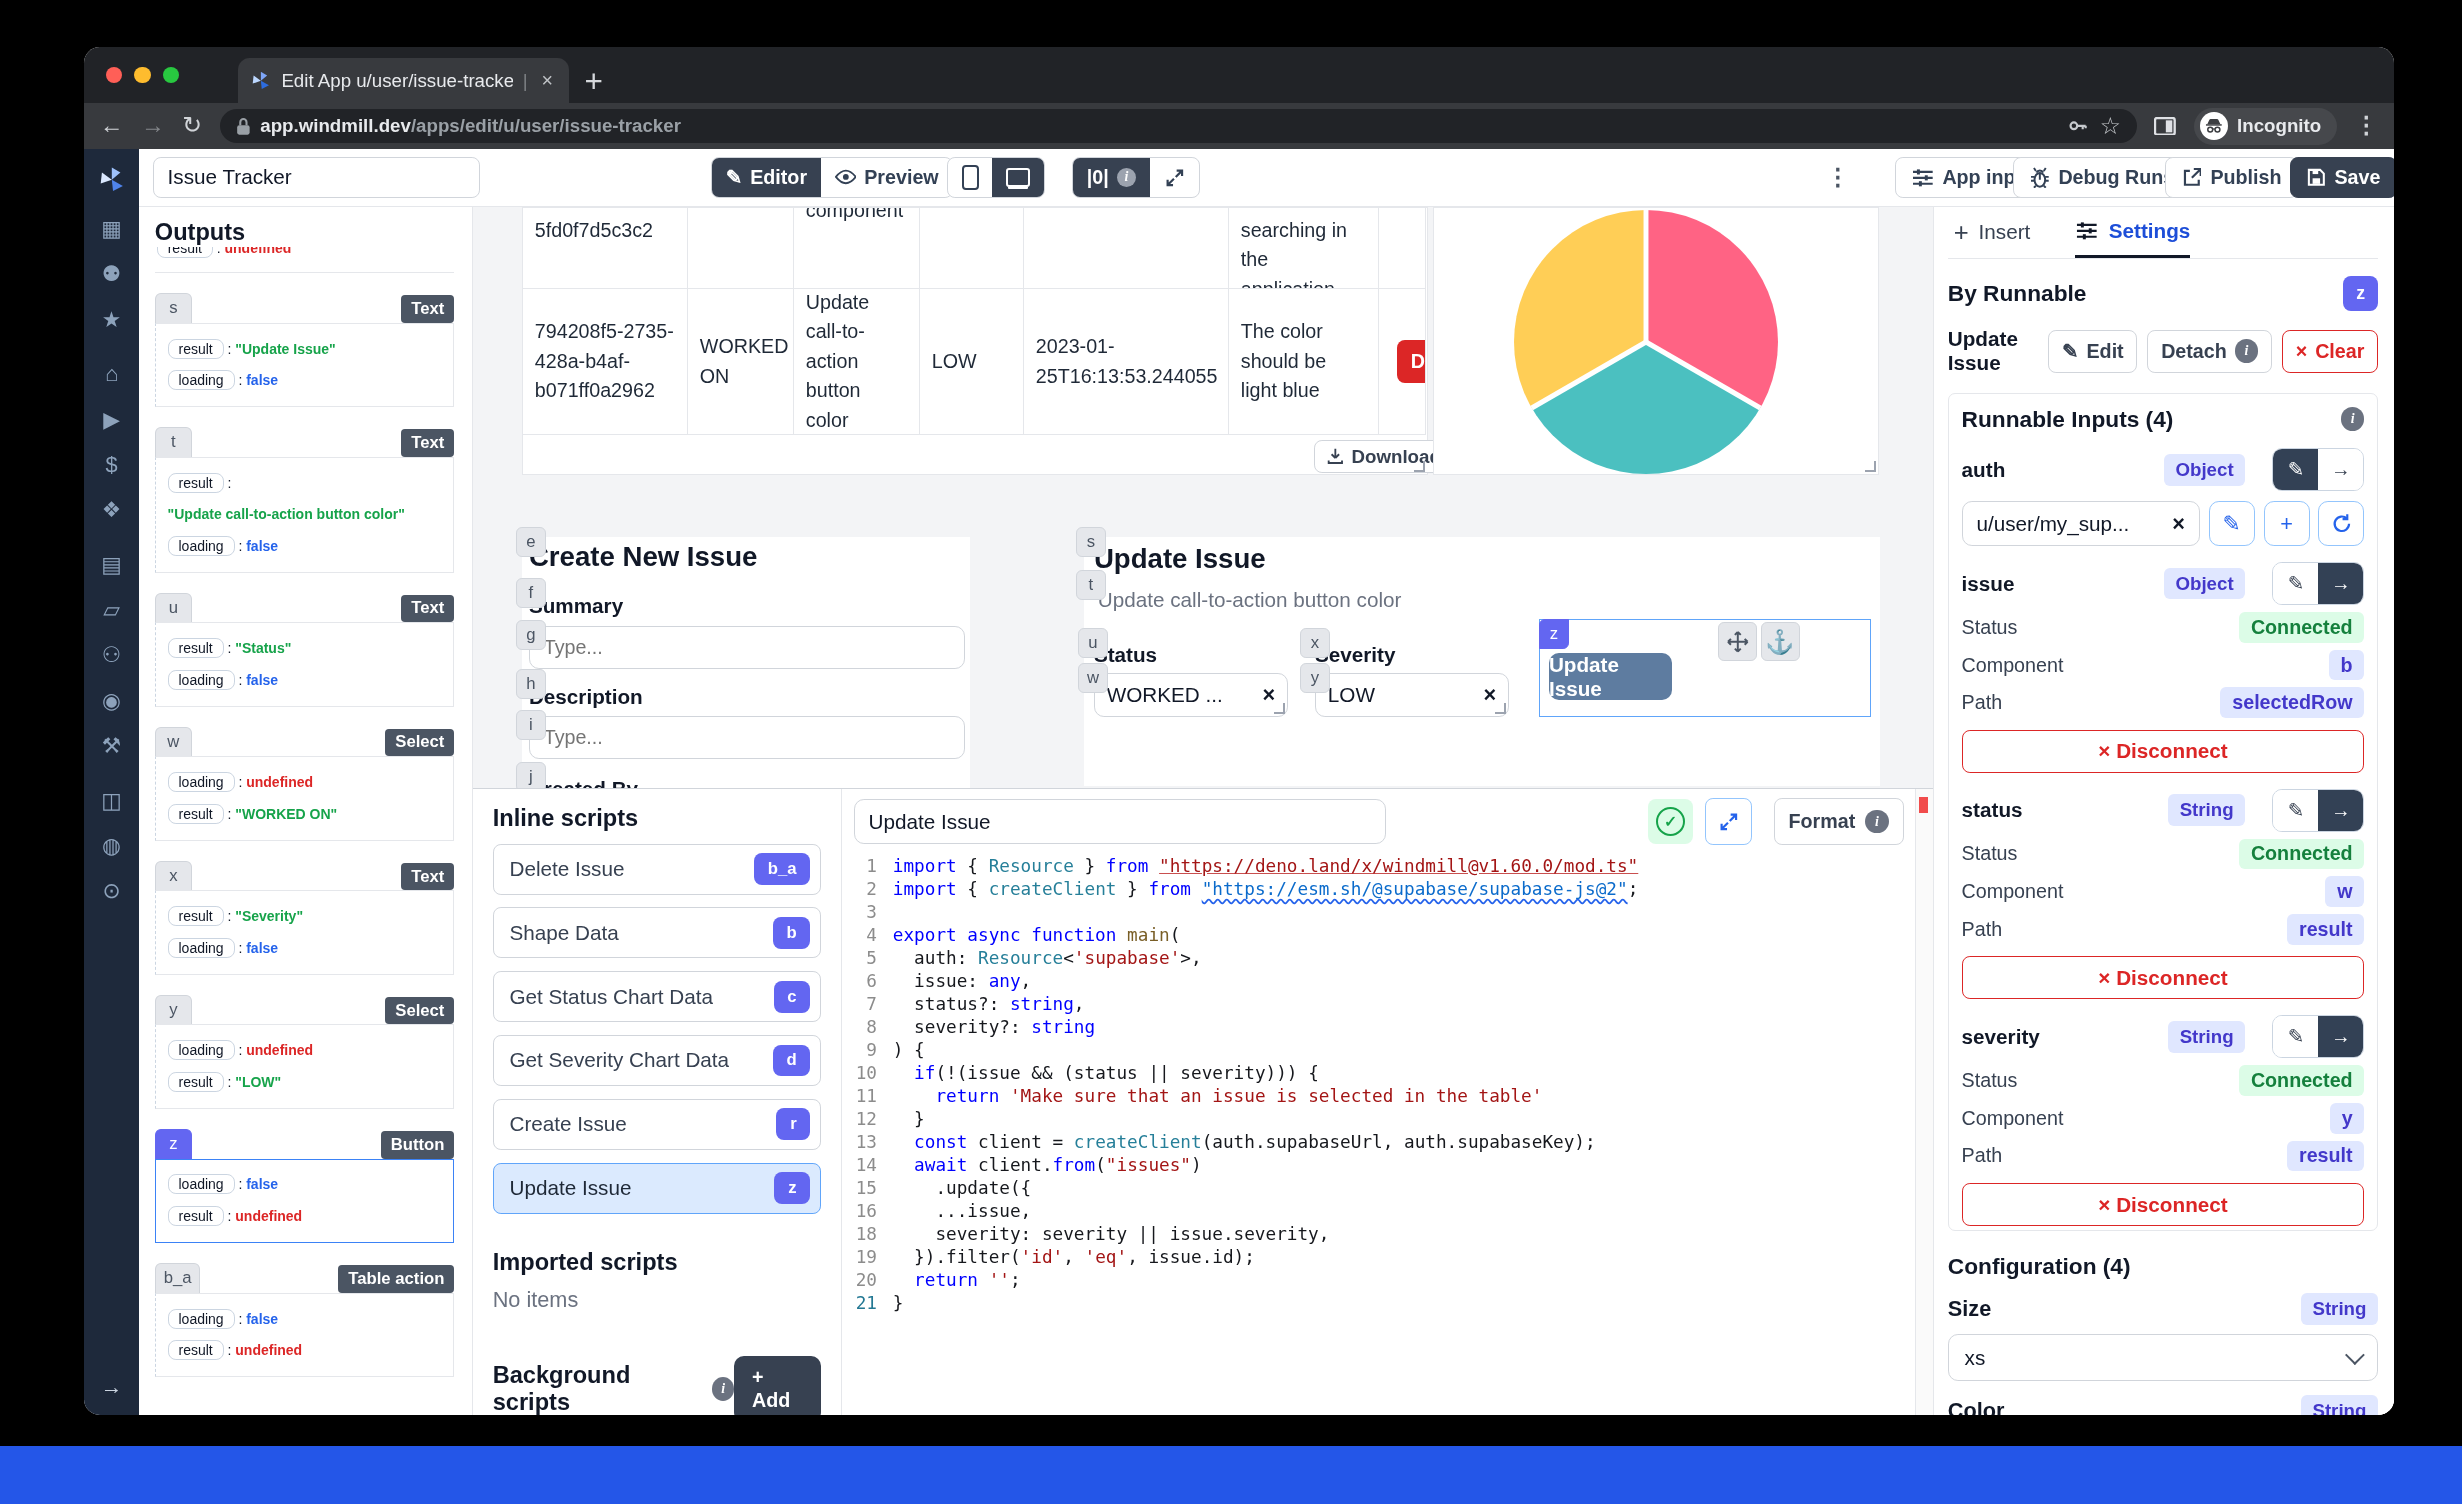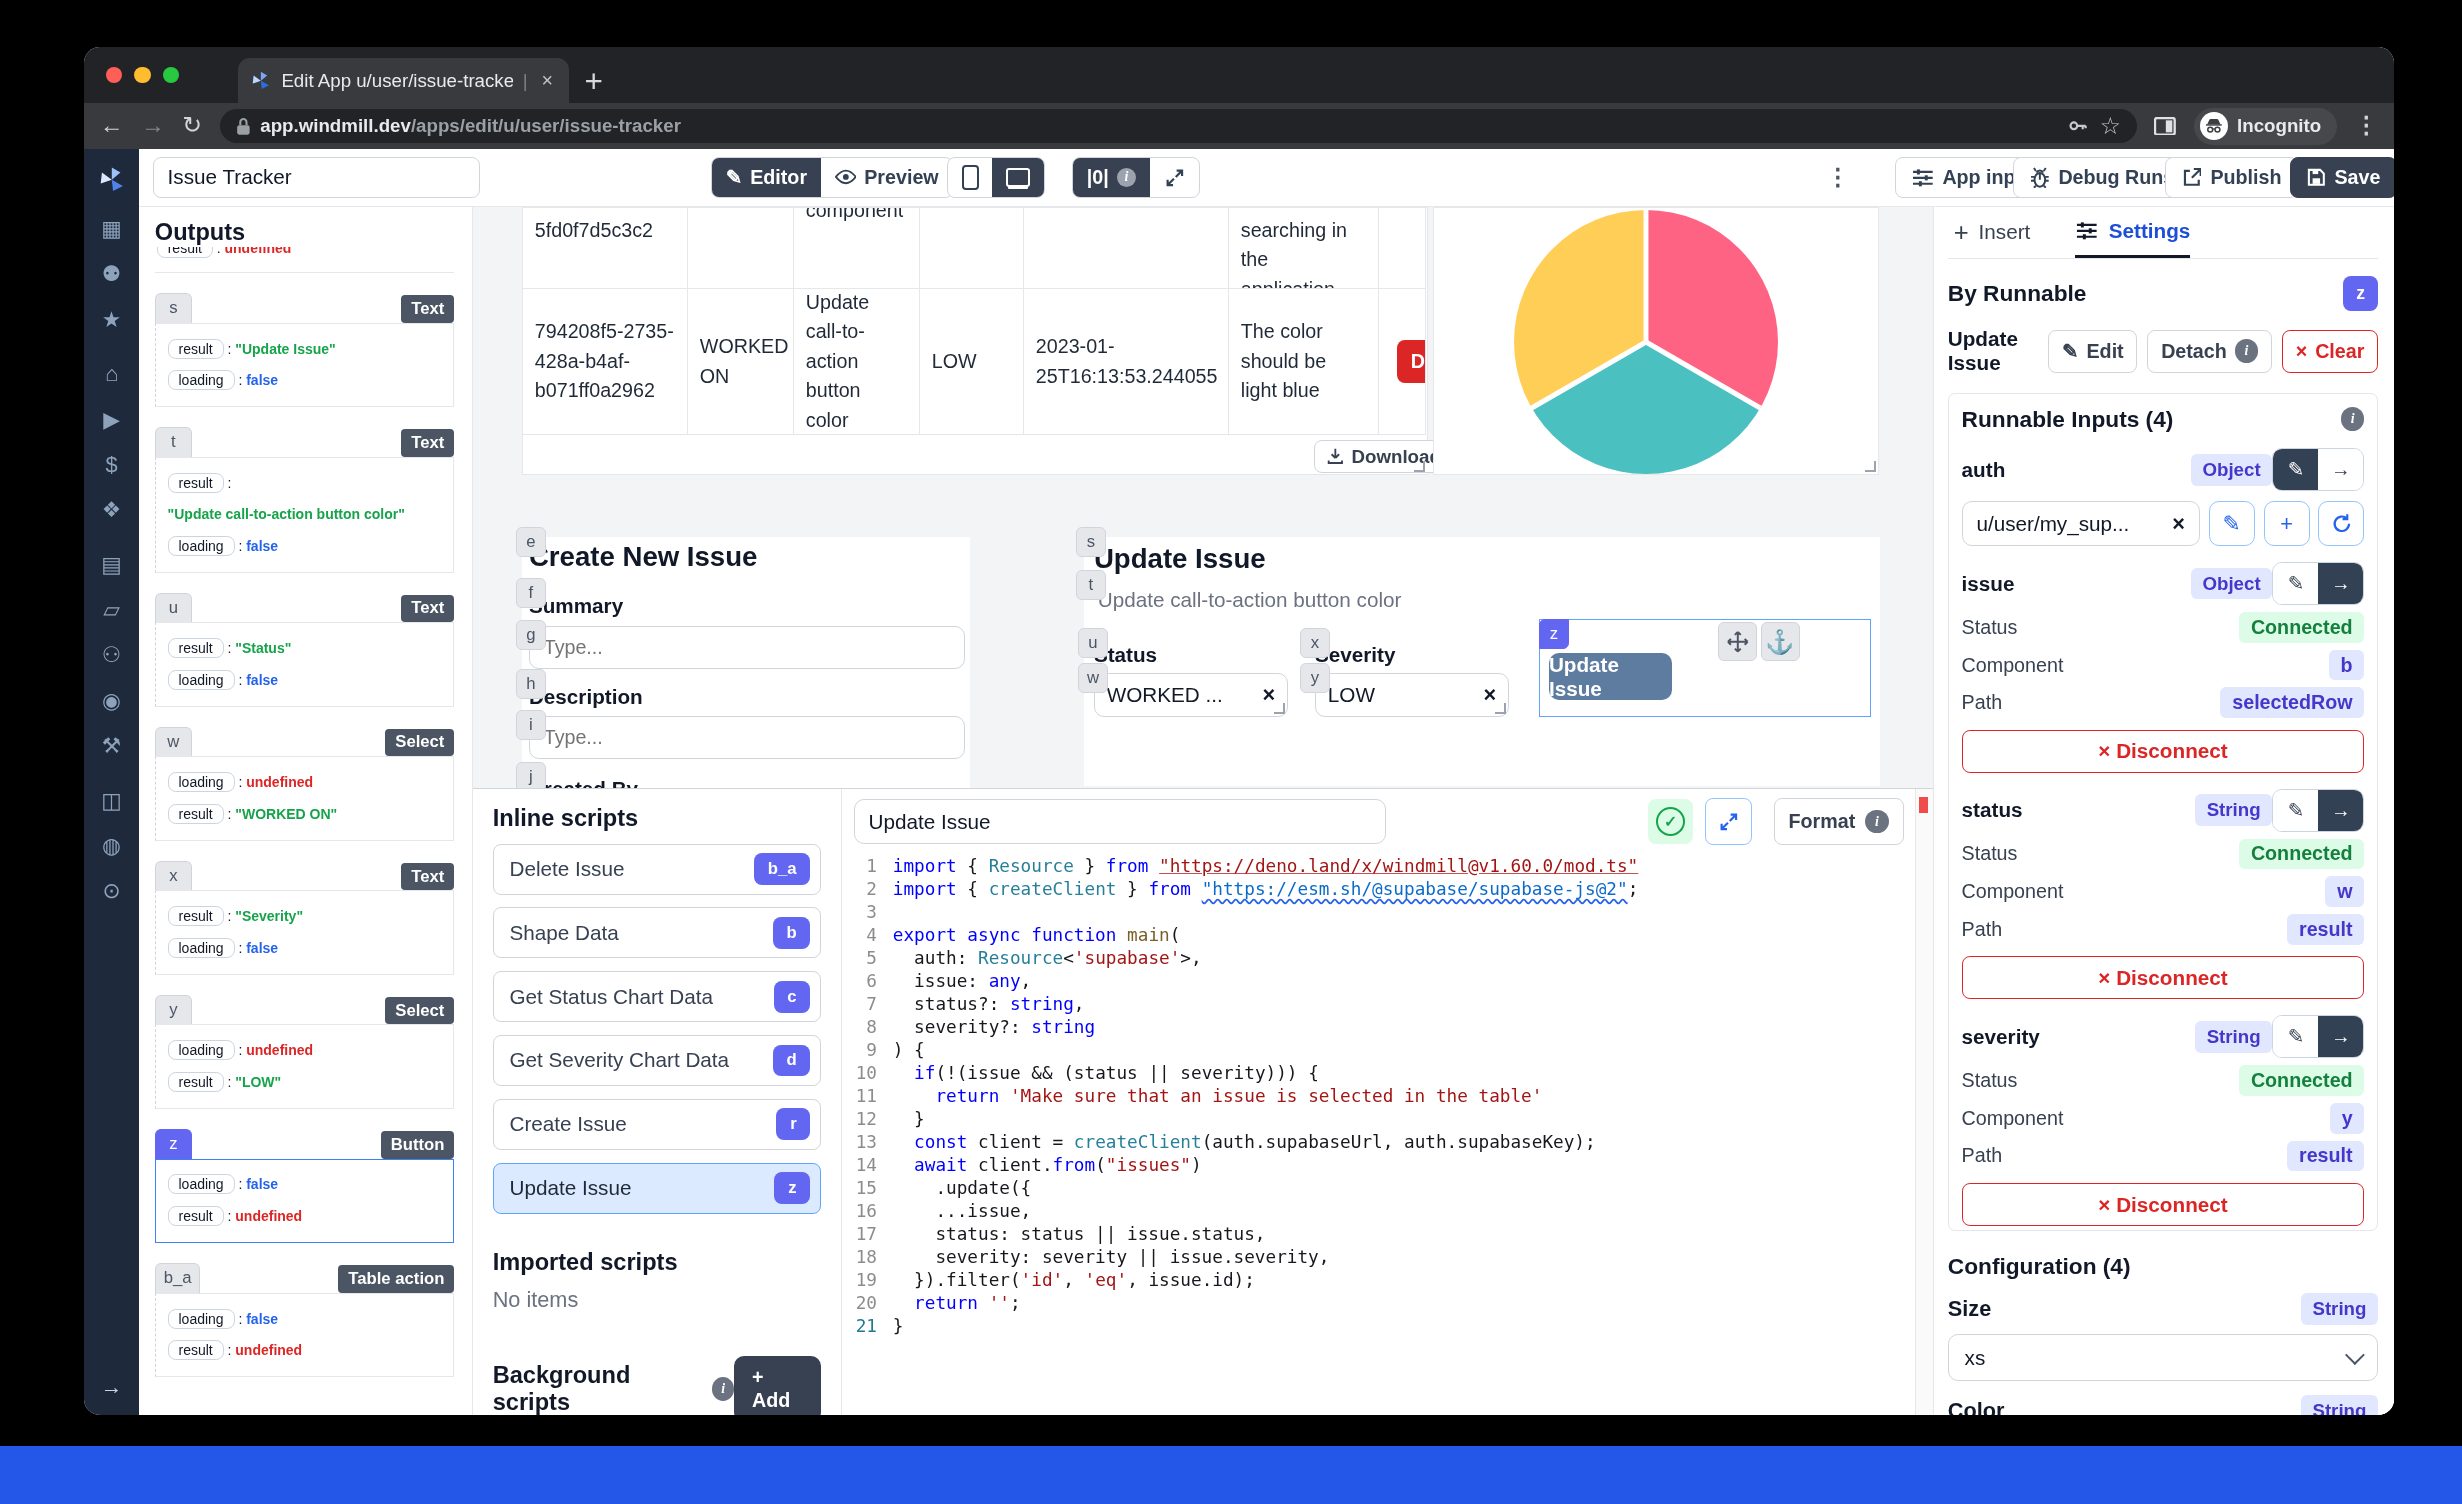--- a/index.html
+++ b/index.html
@@ -154,21 +154,21 @@
   .zsq{width:35px;height:35px;background:#6366f1;border-radius:7.9px;color:#fff;font-size:17.7px;
        font-weight:bold;display:flex;align-items:center;justify-content:center;}
   .runrow{display:flex;align-items:center;gap:9.9px;margin-top:15.8px;}
   .runrow .nm{flex:1;font-size:20.7px;font-weight:bold;color:#111827;}
   .sbtn{height:43px;border:1px solid #d1d5db;border-radius:7.9px;background:#fff;display:flex;
         align-items:center;gap:7.9px;padding:0 12.8px;font-size:19.7px;font-weight:bold;color:#374151;box-sizing:border-box;}
   .sbtn.red{border:1.5px solid #dc2626;color:#dc2626;}
   .inputscard{margin-top:17.7px;border:1px solid #e5e7eb;border-radius:7px;padding:11.8px 12.8px 3.9px;}
   .ichead{display:flex;align-items:center;justify-content:space-between;}
   .ichead h4{font-size:22.7px;margin:0;color:#111827;}
-  .argrow{display:flex;align-items:center;justify-content:space-between;gap:0;margin-top:15.8px;}
+  .argrow{display:flex;align-items:center;justify-content:space-between;gap:27px;margin-top:15.8px;}
   .argrow .nm{flex:1;font-size:20.7px;font-weight:bold;color:#111827;}
   .tbadge{background:#e0e7ff;color:#4338ca;font-size:18.7px;font-weight:bold;border-radius:5.9px;padding:4.9px 11.8px;}
   .gbadge{background:#dcfce7;color:#15803d;font-size:19.7px;font-weight:bold;border-radius:5.9px;padding:3.9px 11.8px;}
   .cbadge{background:#e0e7ff;color:#4338ca;font-size:19.7px;font-weight:bold;border-radius:5.9px;padding:3.9px 11.8px;}
   .toggle{display:flex;border:1px solid #cbd5e1;border-radius:9.9px;overflow:hidden;height:43px;box-sizing:border-box;}
   .toggle .tseg{width:45px;display:flex;align-items:center;justify-content:center;font-size:19.7px;color:#374151;background:#fff;}
   .toggle .tseg.on{background:#334155;color:#fff;}
   .authrow{display:flex;gap:8.9px;margin-top:9.9px;align-items:center;}
   .authval{flex:1;height:45px;border:1px solid #d1d5db;border-radius:9.9px;display:flex;align-items:center;
            justify-content:space-between;padding:0 13.8px;font-size:20.7px;color:#111827;box-sizing:border-box;}
@@ -617,24 +617,20 @@
                 </div>
                 <div class="cline">
                   <span class="ln">15</span>
                   <span class="lc"><span class="tk-p">    .update({</span></span>
                 </div>
                 <div class="cline">
                   <span class="ln">16</span>
                   <span class="lc"><span class="tk-p">    ...issue,</span></span>
                 </div>
                 <div class="cline">
-                  <span class="ln">17</span>
-                  <span class="lc"><span class="tk-p">    status: status || issue.status,</span></span>
-                </div>
-                <div class="cline">
                   <span class="ln">18</span>
                   <span class="lc"><span class="tk-p">    severity: severity || issue.severity,</span></span>
                 </div>
                 <div class="cline">
                   <span class="ln">19</span>
                   <span class="lc"><span class="tk-p">  }).filter(</span><span class="tk-s">'id'</span><span class="tk-p">, </span><span class="tk-s">'eq'</span><span class="tk-p">, issue.id);</span></span>
                 </div>
                 <div class="cline">
                   <span class="ln">20</span>
                   <span class="lc"><span class="tk-p">  </span><span class="tk-k">return</span><span class="tk-p"> </span><span class="tk-s">''</span><span class="tk-p">;</span></span>

